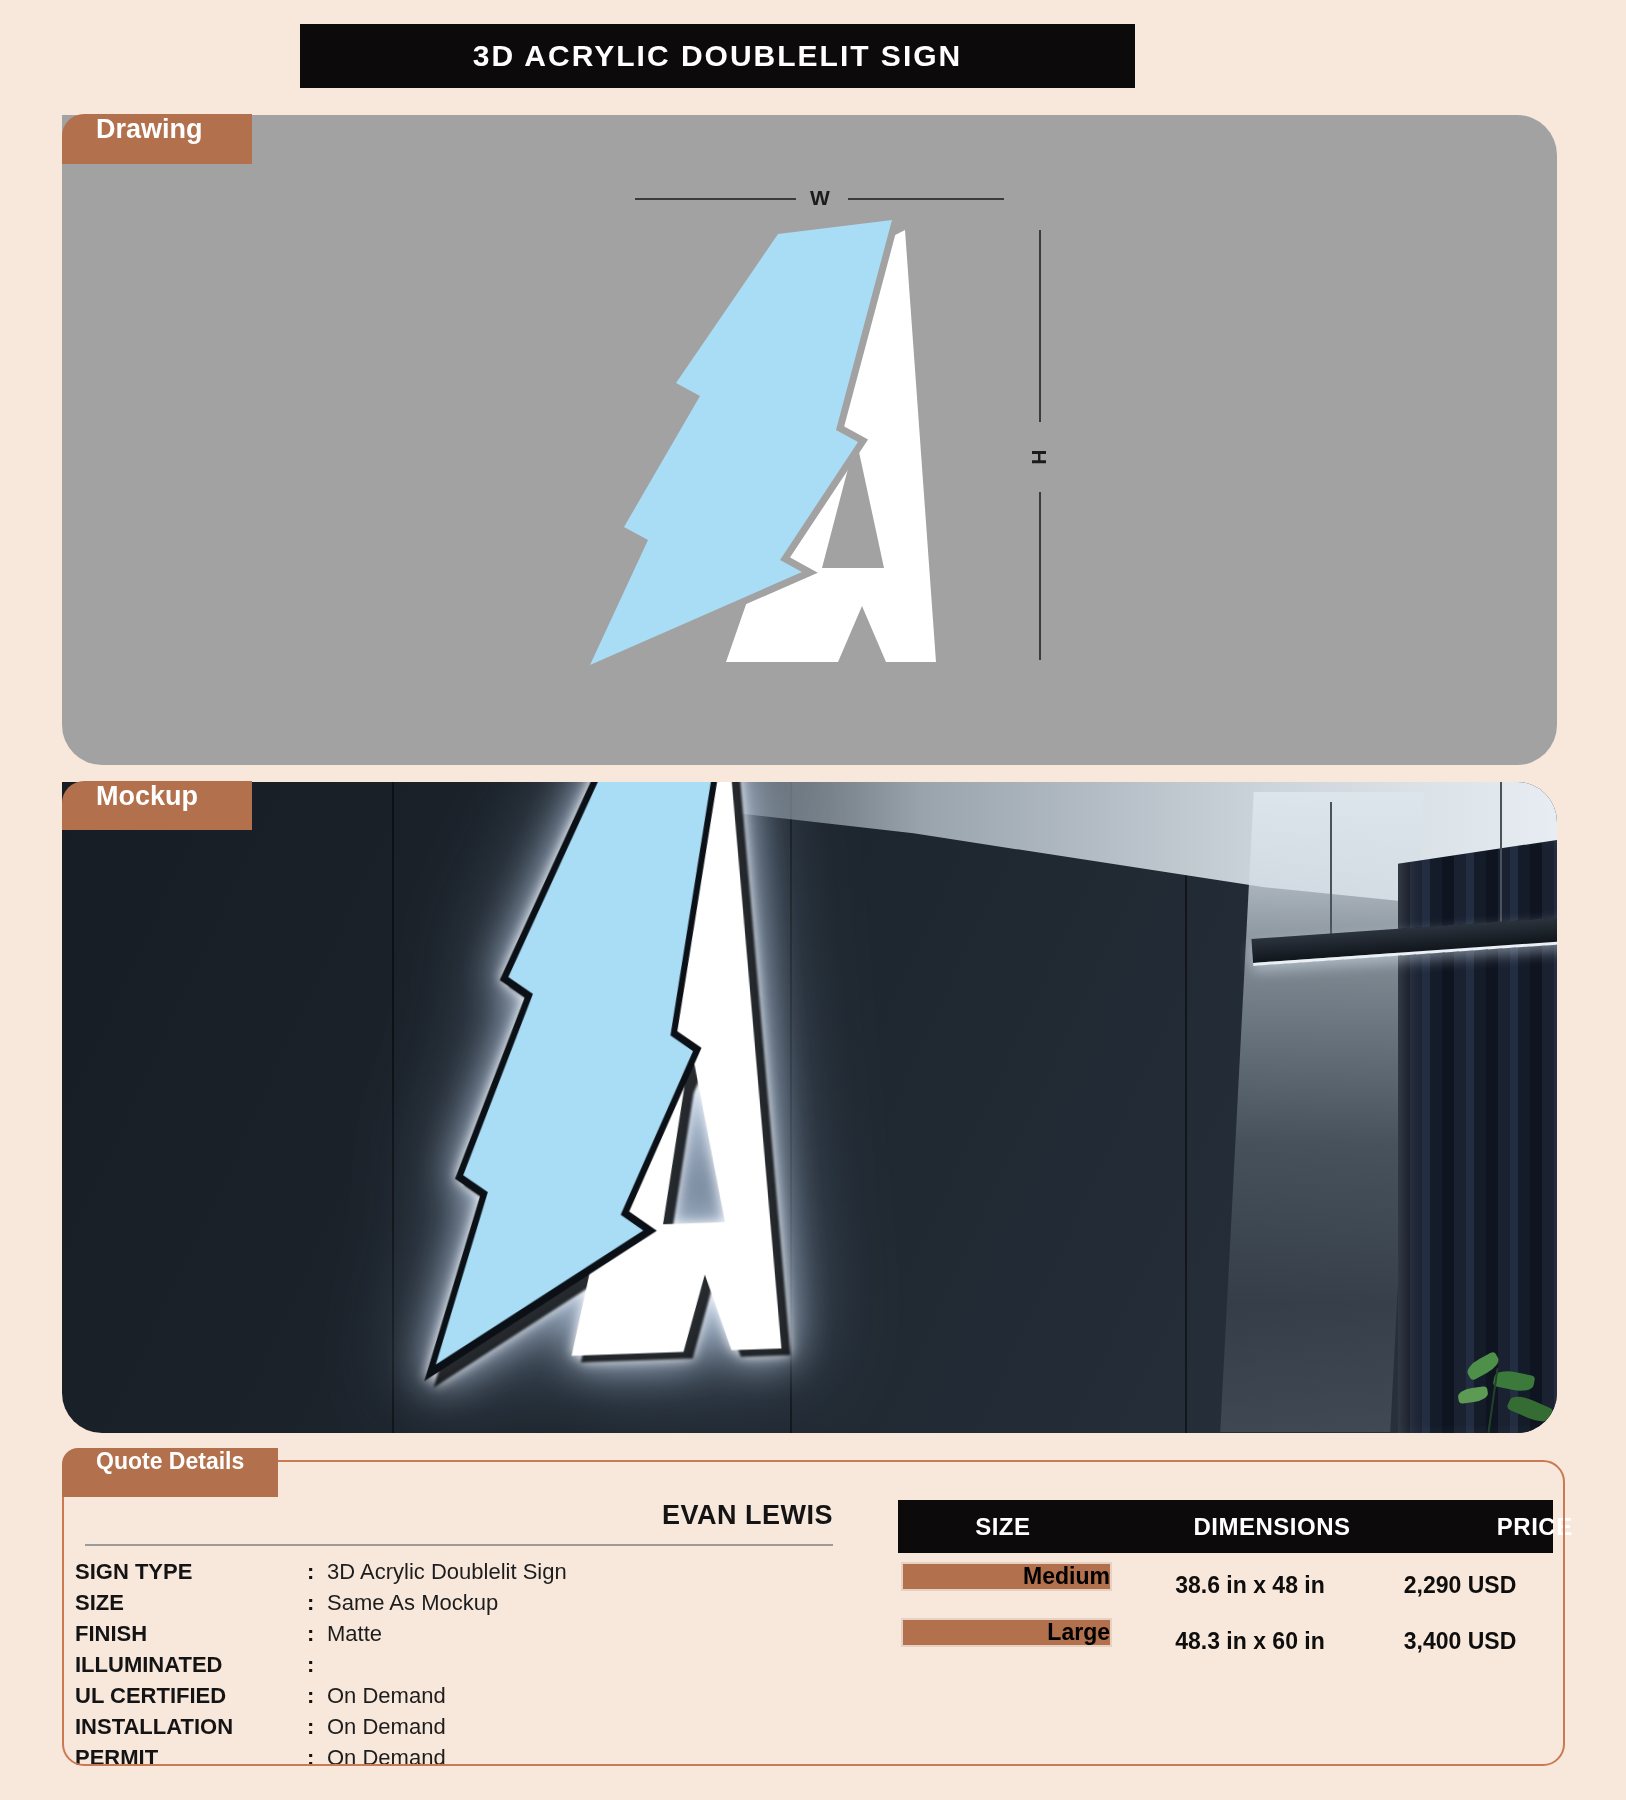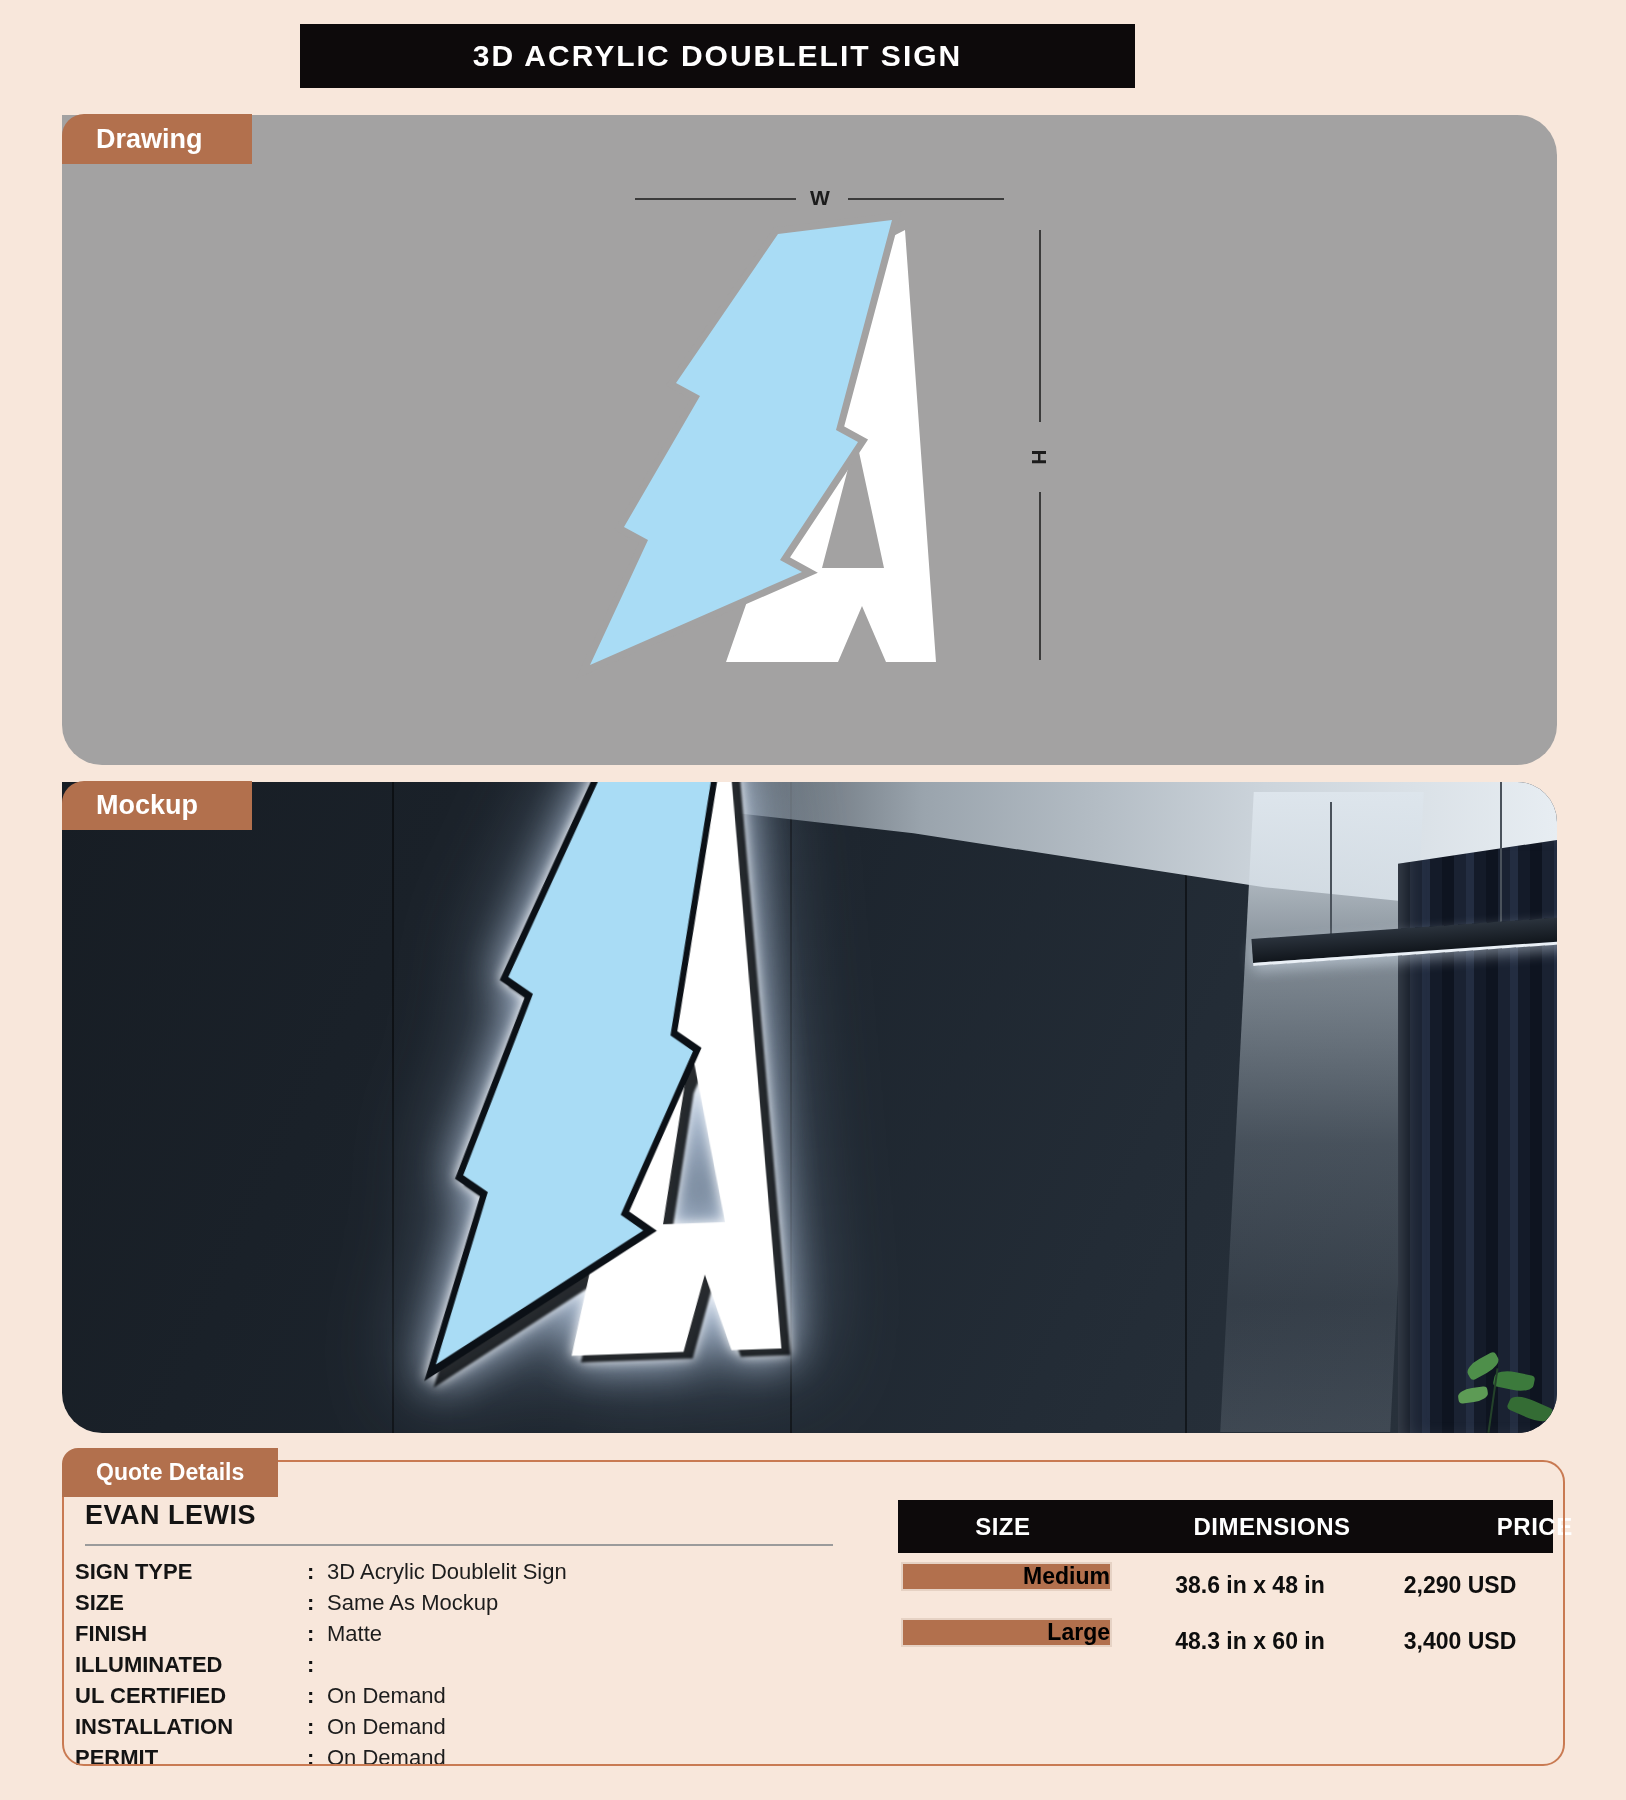--- a/index.html
+++ b/index.html
@@ -14,21 +14,21 @@
   
   .banner{
     left:300px;top:24px;width:835px;height:64px;
     background:#0d0a0b;display:flex;align-items:center;justify-content:center;
   }
   .banner span{color:#ffffff;font-size:30px;font-weight:bold;letter-spacing:2px;}
 
   
   .tab{
     background:#b2704d;color:#fff;font-weight:bold;
-    display:flex;align-items:center;
+    display:flex;align-items:flex-start;
     border-top-left-radius:22px;
     padding:0 34px;box-sizing:border-box;
   }
   .tab-drawing{left:62px;top:114px;height:50px;min-width:190px;font-size:27px;z-index:3;}
   .tab-mockup{left:62px;top:781px;height:49px;min-width:190px;font-size:27px;z-index:3;}
   .tab-quote{left:62px;top:1448px;height:49px;min-width:160px;font-size:23px;z-index:3;border-top-left-radius:16px;}
 
   
   .drawing-panel{
     left:62px;top:115px;width:1495px;height:650px;
@@ -85,21 +85,21 @@
     transform:rotate(-2deg);
   }
 
   
   .quote-panel{
     left:62px;top:1460px;width:1503px;height:306px;
     border:2px solid #c97a52;border-radius:22px;
     box-sizing:border-box;z-index:1;background:transparent;
   }
   .customer-name{
-    left:85px;top:1500px;width:748px;text-align:left;
+    left:85px;top:1500px;width:748px;text-align:right;
     font-size:27px;font-weight:bold;color:#141414;letter-spacing:.5px;
   }
   .name-rule{left:85px;top:1544px;width:748px;height:2px;background:#9b9b9b;}
   .spec-list{left:75px;top:1556px;width:770px;}
   .spec-row{display:grid;grid-template-columns:232px 20px auto;height:31px;align-items:center;}
   .spec-label{font-weight:bold;font-size:22px;color:#141414;}
   .spec-colon{font-weight:bold;font-size:22px;color:#141414;}
   .spec-value{font-size:22px;color:#1d1d1d;}
 
   

